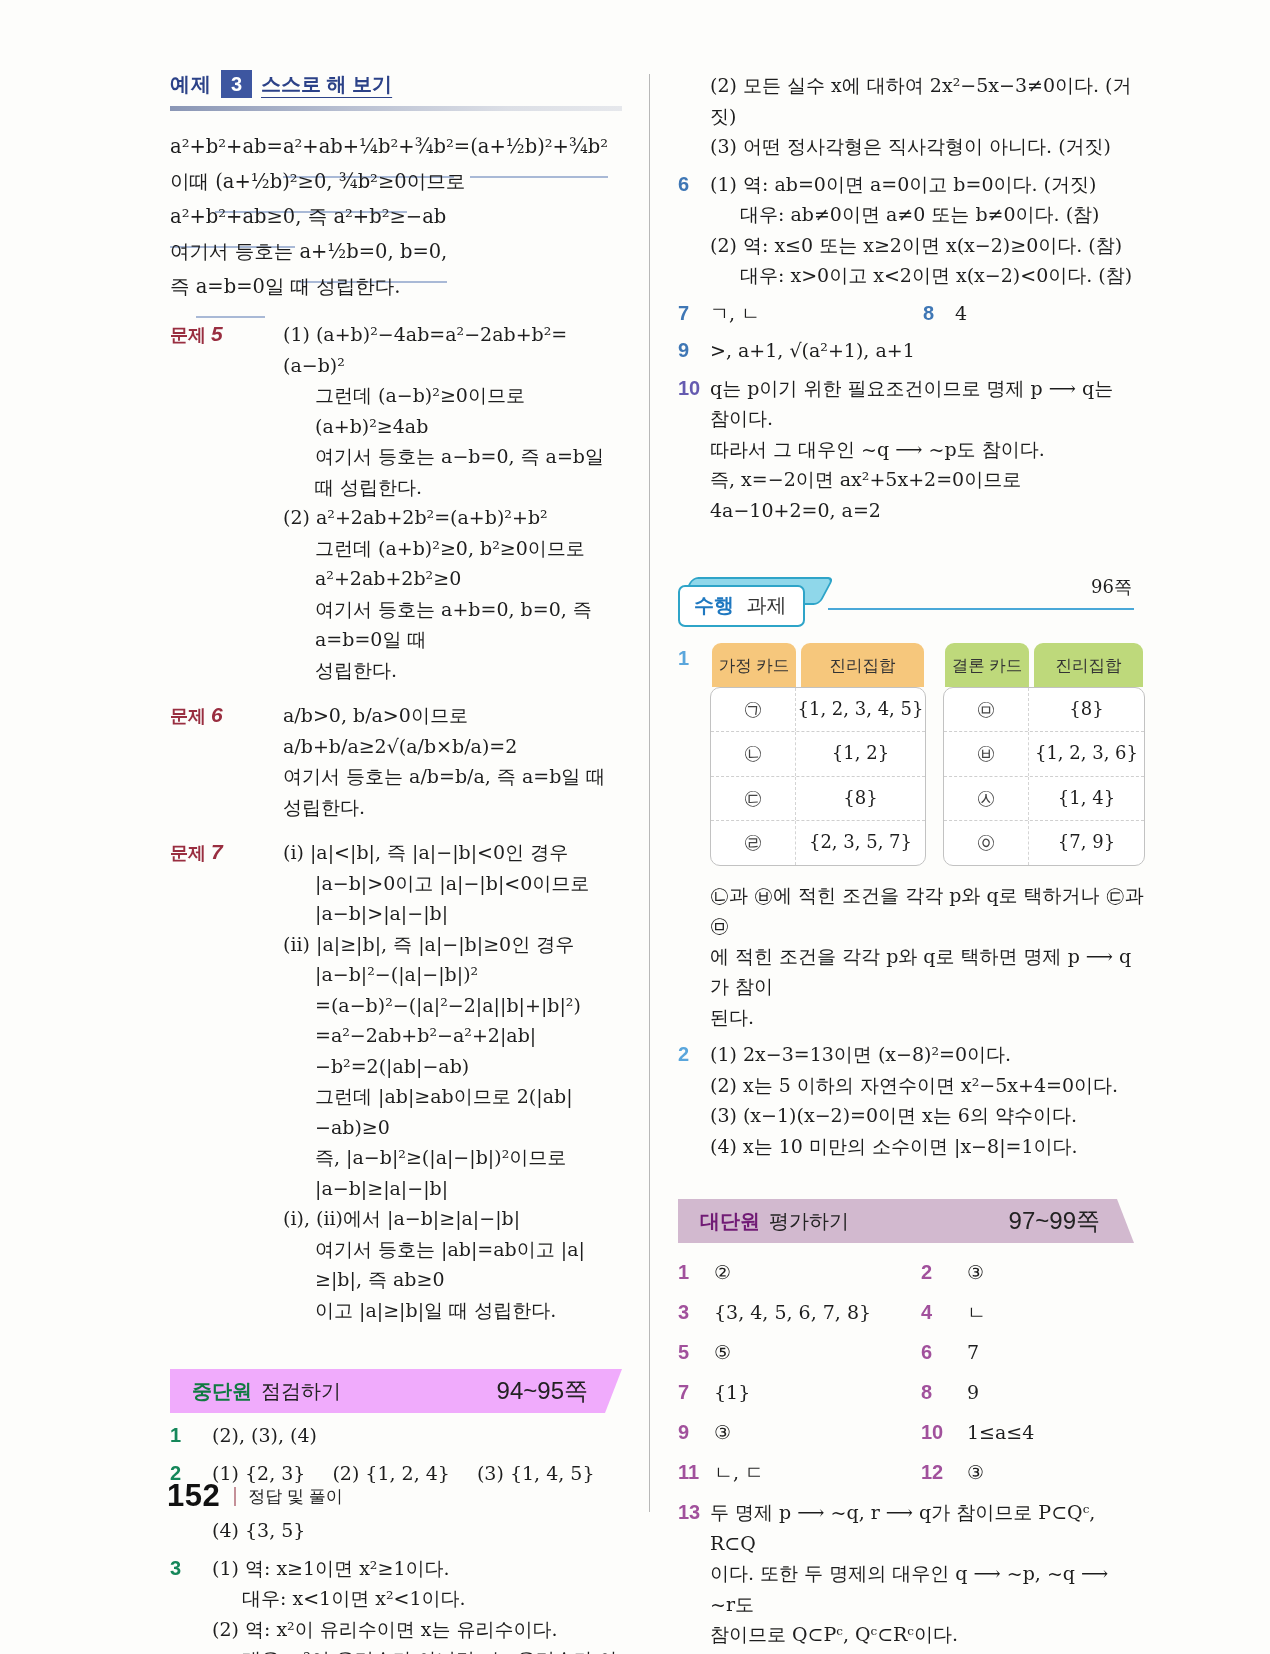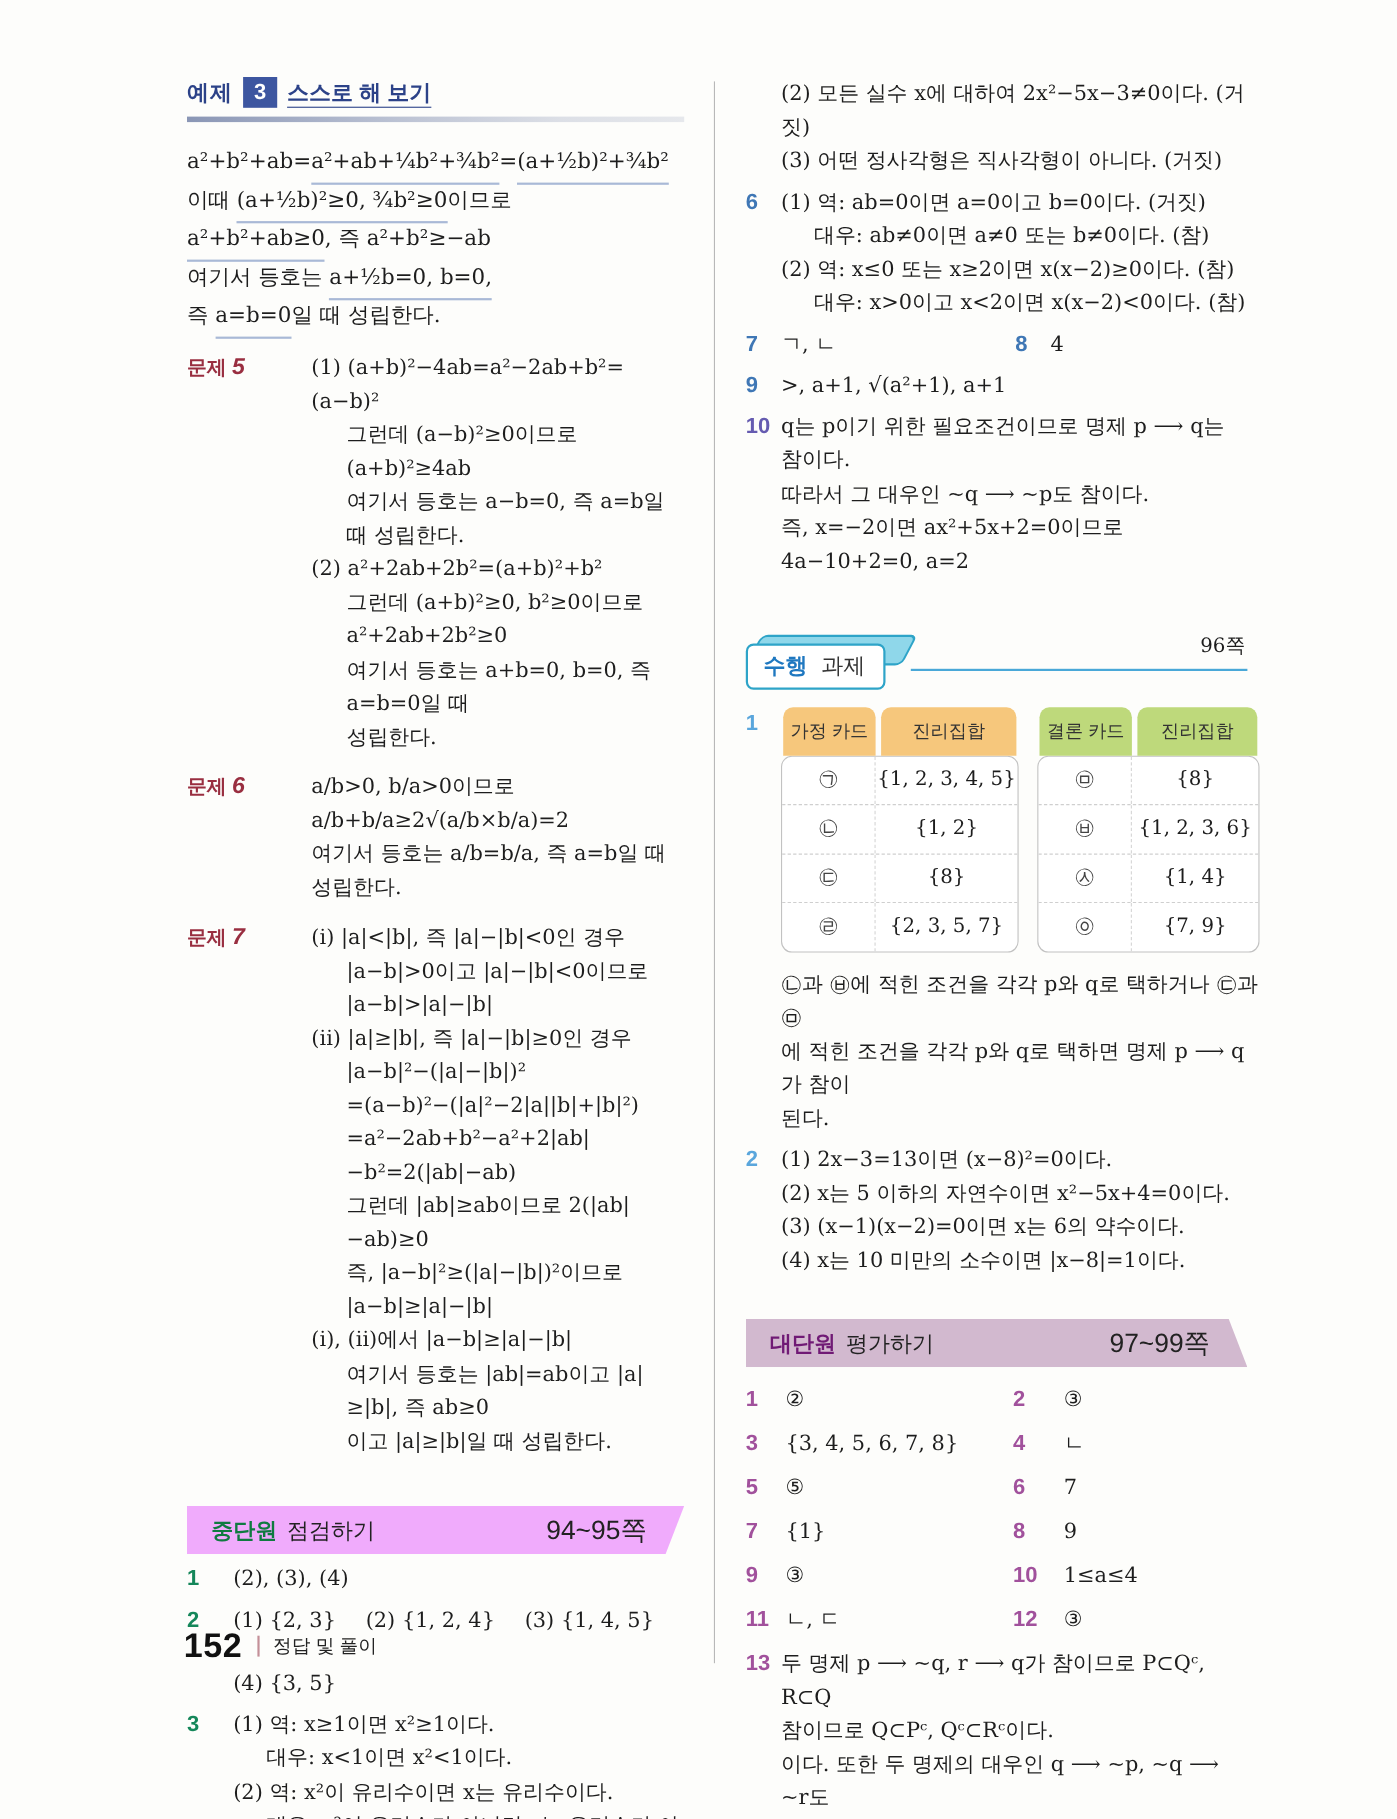--- a/index.html
+++ b/index.html
@@ -15,21 +15,21 @@
   .ex-row{display:flex;align-items:center;gap:9px;}
   .ex-tag{color:#2c4288;font-weight:bold;font-size:20px;letter-spacing:1px;}
   .ex-num{background:#3d56a0;color:#fff;width:31px;height:28px;display:flex;align-items:center;
           justify-content:center;font-weight:bold;font-size:20px;}
   .ex-title{color:#2c4288;font-weight:bold;font-size:20px;text-decoration:underline;text-underline-offset:6px;text-decoration-thickness:1px;}
   .ex-rule{height:5px;margin-top:8px;background:linear-gradient(to right,#8a96b5 0%,#b9c0d2 40%,#dcdfe6 75%,#e6e8ec 100%);}
 
   
   .math-block{margin-top:18px;}
   .mline{font-size:19.5px;line-height:35px;}
-  .u{border-bottom:2px solid #a9b9d6;padding-bottom:8px;}
+  .u{border-bottom:2px solid #a9b9d6;padding-bottom:18px;}
 
   .problem{margin-top:15px;display:flex;}
   .p-label{flex:none;width:77px;color:#992e40;font-family:"Liberation Sans",sans-serif;
            font-weight:bold;font-size:18px;padding-top:3px;}
   .p-num{font-size:21px;margin-left:5px;font-style:italic;}
   .p-body{flex:1;}
   .pl{font-size:19px;line-height:30.5px;margin-left:36px;}
   .pl.ind{padding-left:32px;}
 
   
@@ -361,22 +361,22 @@
         <span class="n p">11</span>
           <span>ㄴ, ㄷ</span>
         <span class="n p">12</span>
           <span>③</span>
       </div>
 
       <div class="ans-row" style="margin-top:10px;">
         <span class="n p">13</span>
         <div class="ans-body">
           <div>두 명제 p ⟶ ~q, r ⟶ q가 참이므로 P⊂Qᶜ, R⊂Q</div>
+          <div>이다. 또한 두 명제의 대우인 q ⟶ ~p, ~q ⟶ ~r도</div>
           <div>참이므로 Q⊂Pᶜ, Qᶜ⊂Rᶜ이다.</div>
-          <div>이다. 또한 두 명제의 대우인 q ⟶ ~p, ~q ⟶ ~r도</div>
           <div>ㄱ. P⊂Qᶜ, Qᶜ⊂Rᶜ에서 P⊂Rᶜ이므로 명제 p ⟶ ~r</div>
 
         </div>
       </div>
 
     </div>
   </div>
 
   <div class="footer">
     <span class="f-num">152</span>

